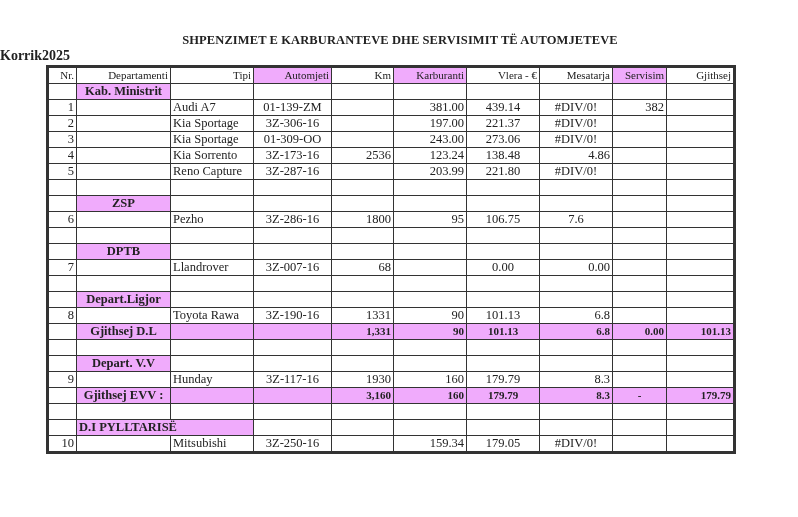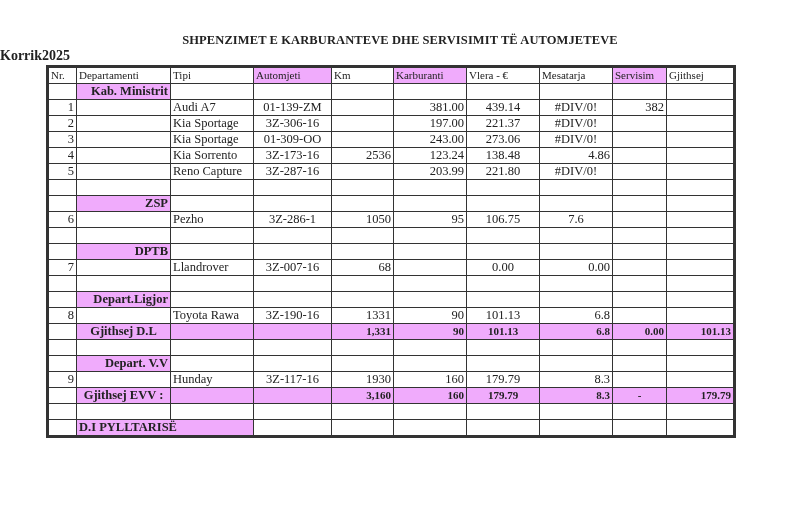--- a/index.html
+++ b/index.html
@@ -6,26 +6,26 @@
   body { width: 798px; height: 517px; position: relative; overflow: hidden;
          font-family: "Liberation Serif", "DejaVu Serif", serif; color: #222; }
   .title { position: absolute; left: 1px; width: 798px; top: 33px; text-align: center;
            font-size: 12.5px; font-weight: bold; letter-spacing: 0.1px; }
   .subtitle { position: absolute; left: 0; width: 798px; top: 48px; text-align: left;
               font-size: 14px; font-weight: bold; }
   table.sheet { position: absolute; left: 48px; top: 67px; border-collapse: collapse;
                 table-layout: fixed; font-size: 12.5px; }
   table.sheet td, table.sheet th { border: 1px solid #333; height: 15px; padding: 0 2px;
         line-height: 15px; white-space: nowrap; overflow: hidden; }
-  table.sheet th { font-weight: normal; text-align: left; font-size: 11px; }
+  table.sheet th { font-weight: normal; text-align: right; font-size: 11px; }
   th.big { font-size: 13px; font-weight: bold; }
   th.shade, td.shade { background: #f0abfc; }
   .r { text-align: right; }
   .c { text-align: center; }
-  .dept { font-weight: bold; text-align: right; font-size: 12.5px; }
+  .dept { font-weight: bold; text-align: center; font-size: 12.5px; }
   tr.total td { font-weight: bold; font-size: 11px; }
   tr.total td.lbl { font-size: 12.5px; text-align: center; }
   .outer { outline: 2px solid #333; }
 </style>
 </head>
 <body>
 
 <div class="title">SHPENZIMET E KARBURANTEVE DHE SERVISIMIT  TË AUTOMJETEVE</div>
 <div class="subtitle">Korrik2025</div>
 
@@ -150,22 +150,22 @@
         <td class=""></td>
         <td class=""></td>
         <td class=""></td>
         <td class=""></td>
         <td class=""></td>
       </tr>
       <tr>
         <td class="r">6</td>
         <td class=""></td>
         <td class="">Pezho</td>
-        <td class="c">3Z-286-1</td>
-        <td class="r">1050</td>
+        <td class="c">3Z-286-16</td>
+        <td class="r">1800</td>
         <td class="r">95</td>
         <td class="r c">106.75</td>
         <td class="c">7.6</td>
         <td class="r"></td>
         <td class="r"></td>
       </tr>
       <tr>
         <td class="r"></td>
         <td class=""></td>
         <td class=""></td>
@@ -313,14 +313,26 @@
         <td class="r"></td>
         <td colspan="2" class="dept shade" style="text-align: left;">D.I PYLLTARISË</td>
         <td class=""></td>
         <td class=""></td>
         <td class=""></td>
         <td class=""></td>
         <td class=""></td>
         <td class=""></td>
         <td class=""></td>
       </tr>
+      <tr>
+        <td class="r">10</td>
+        <td class=""></td>
+        <td class="">Mitsubishi</td>
+        <td class="c">3Z-250-16</td>
+        <td class="r"></td>
+        <td class="r">159.34</td>
+        <td class="r c">179.05</td>
+        <td class="c">#DIV/0!</td>
+        <td class="r"></td>
+        <td class="r"></td>
+      </tr>
     </tbody>
 </table>
 
 </body></html>

